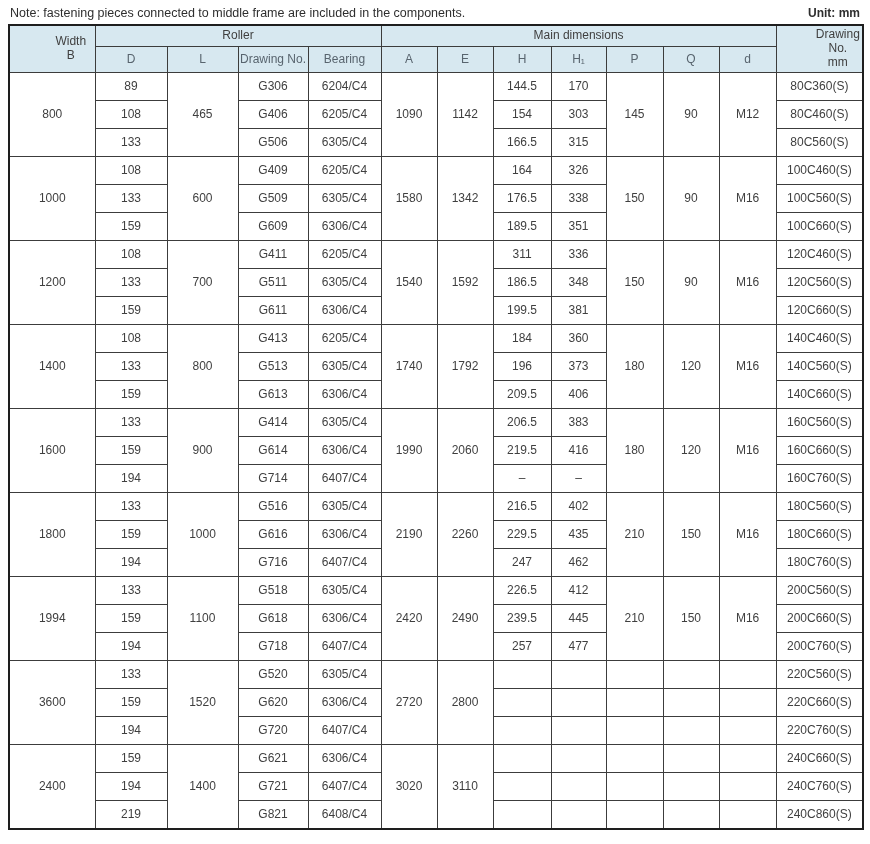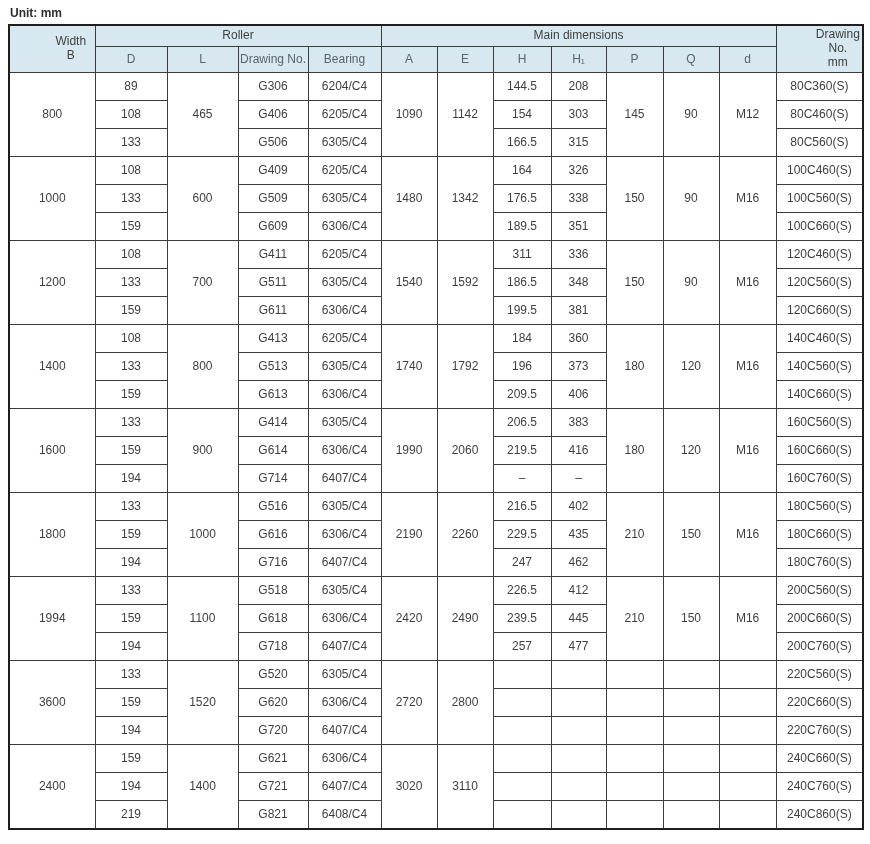--- a/index.html
+++ b/index.html
@@ -37,20 +37,21 @@
   thead tr.h2 th{height:25px;}
   thead th.subh{color:#58646e;}
   tbody td{height:27px;background:#fff;}
   .blk{display:block;padding-left:37px;}
 </style>
 </head>
 <body>
 
 <div class="page">
   <div class="topbar">
+    <div class="note">Note: fastening pieces connected to middle frame are included in the components.</div>
     <div class="unit">Unit: mm</div>
   </div>
 
   <table class="spec">
     <colgroup>
       <col style="width:86px">
         <col style="width:72px">
         <col style="width:71px">
       <col style="width:70px">
         <col style="width:73px">
@@ -93,21 +94,21 @@
     <tbody>
         <tr>
           <td rowspan="3">800</td>
           <td>89</td>
           <td rowspan="3">465</td>
           <td>G306</td>
           <td>6204/C4</td>
           <td rowspan="3">1090</td>
           <td rowspan="3">1142</td>
           <td>144.5</td>
-          <td>208</td>
+          <td>170</td>
           <td rowspan="3">145</td>
           <td rowspan="3">90</td>
           <td rowspan="3">M12</td>
           <td>80C360(S)</td>
         </tr>
         <tr>
           <td>108</td>
           <td>G406</td>
           <td>6205/C4</td>
           <td>154</td>
@@ -121,21 +122,21 @@
           <td>166.5</td>
           <td>315</td>
           <td>80C560(S)</td>
         </tr>
         <tr>
           <td rowspan="3">1000</td>
           <td>108</td>
           <td rowspan="3">600</td>
           <td>G409</td>
           <td>6205/C4</td>
-          <td rowspan="3">1480</td>
+          <td rowspan="3">1580</td>
           <td rowspan="3">1342</td>
           <td>164</td>
           <td>326</td>
           <td rowspan="3">150</td>
           <td rowspan="3">90</td>
           <td rowspan="3">M16</td>
           <td>100C460(S)</td>
         </tr>
         <tr>
           <td>133</td>

